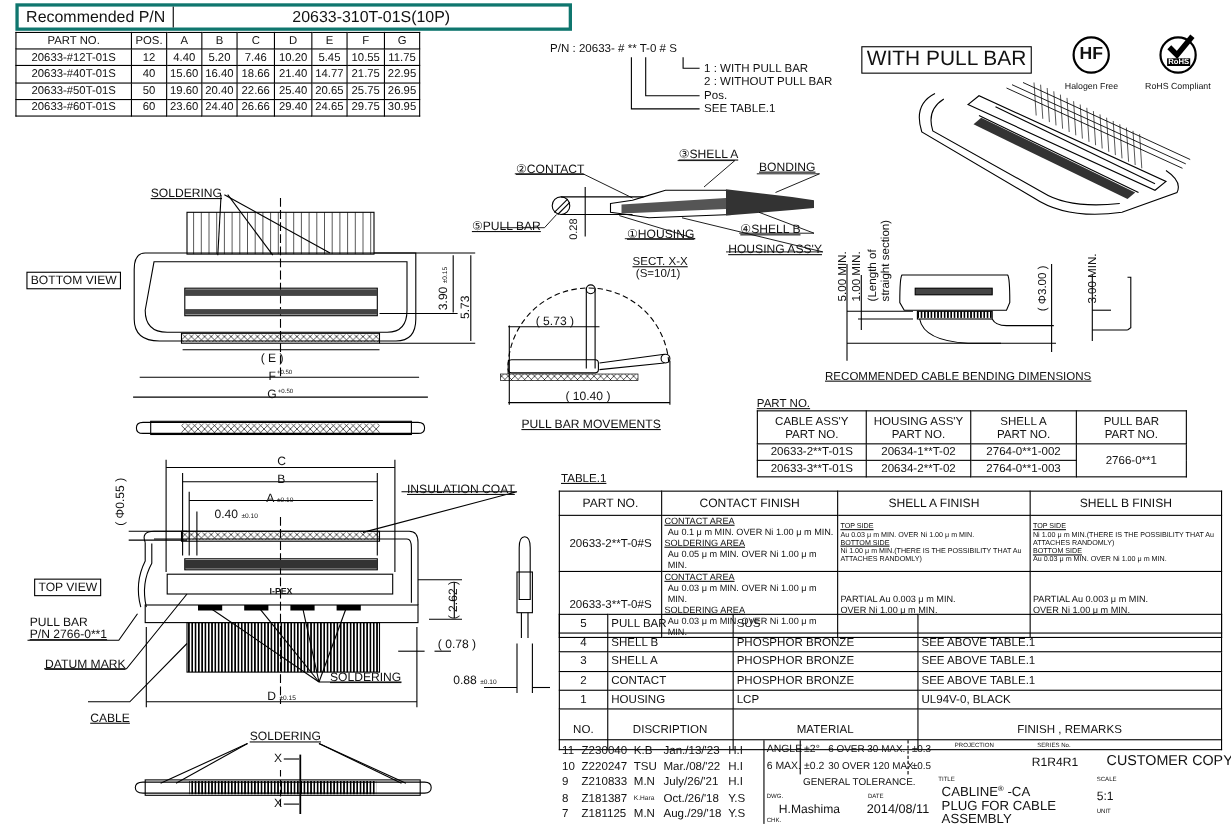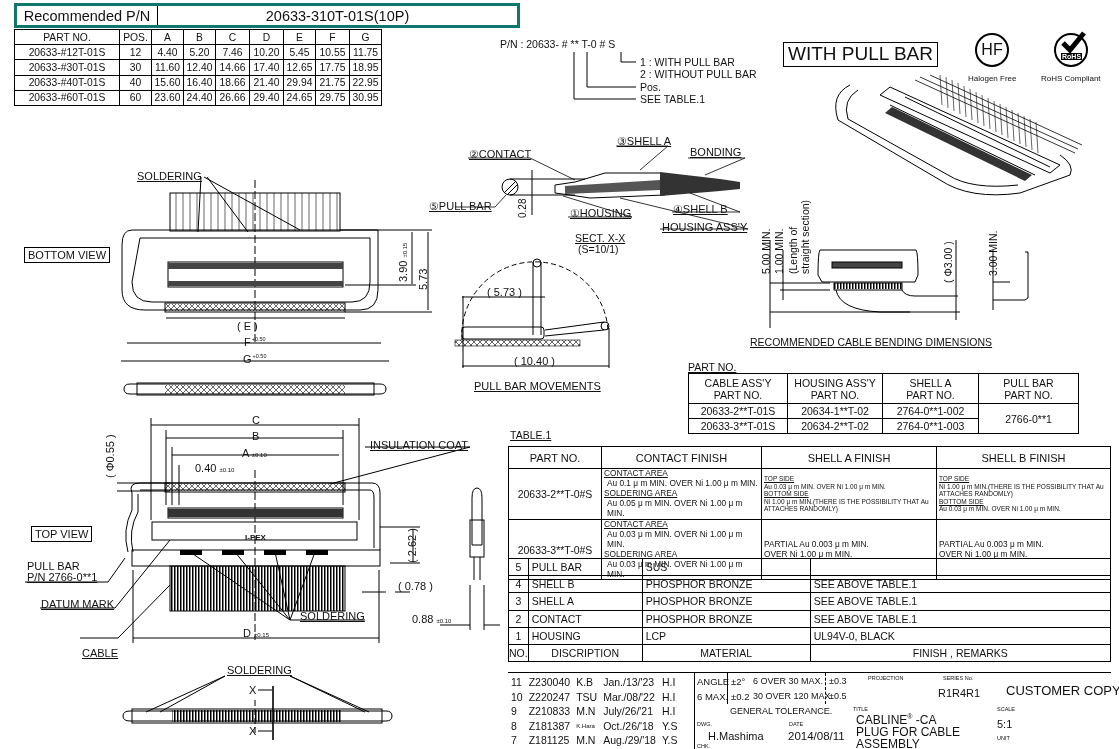--- a/index.html
+++ b/index.html
@@ -61,40 +61,40 @@
         <td>12</td>
         <td>4.40</td>
         <td>5.20</td>
         <td>7.46</td>
         <td>10.20</td>
         <td>5.45</td>
         <td>10.55</td>
         <td>11.75</td>
       </tr>
   <tr>
-        <td>20633-#30T-01S</td>
-        <td>30</td>
-        <td>11.60</td>
-        <td>12.40</td>
-        <td>14.66</td>
-        <td>17.40</td>
-        <td>12.65</td>
-        <td>17.75</td>
-        <td>18.95</td>
-      </tr>
-  <tr>
         <td>20633-#40T-01S</td>
         <td>40</td>
         <td>15.60</td>
         <td>16.40</td>
         <td>18.66</td>
         <td>21.40</td>
-        <td>29.94</td>
+        <td>14.77</td>
         <td>21.75</td>
         <td>22.95</td>
+      </tr>
+  <tr>
+        <td>20633-#50T-01S</td>
+        <td>50</td>
+        <td>19.60</td>
+        <td>20.40</td>
+        <td>22.66</td>
+        <td>25.40</td>
+        <td>20.65</td>
+        <td>25.75</td>
+        <td>26.95</td>
       </tr>
   <tr>
         <td>20633-#60T-01S</td>
         <td>60</td>
         <td>23.60</td>
         <td>24.40</td>
         <td>26.66</td>
         <td>29.40</td>
         <td>24.65</td>
         <td>29.75</td>
@@ -108,21 +108,21 @@
   <polyline points="574,52 574,99 636,99" fill="none" stroke="#000" stroke-width="1"></polyline>
   <polyline points="587,52 587,87 636,87" fill="none" stroke="#000" stroke-width="1"></polyline>
   <polyline points="621,52 621,62 636,62" fill="none" stroke="#000" stroke-width="1"></polyline>
 </svg>
 <div class="t" style="left:640px;top:57px;font-size:10.5px">1 : WITH PULL BAR</div>
 <div class="t" style="left:640px;top:69px;font-size:10.5px">2 : WITHOUT PULL BAR</div>
 <div class="t" style="left:640px;top:82px;font-size:10.5px">Pos.</div>
 <div class="t" style="left:640px;top:94px;font-size:10.5px">SEE TABLE.1</div>
 
 <div class="abs" style="left:783px;top:42px;border:1.5px solid #000;padding:1px 4px;font-size:19px;line-height:1.1">WITH PULL BAR</div>
-<div class="abs" style="left:975px;top:33px;width:34px;height:34px;border:2.5px solid #000;border-radius:50%;display:flex;align-items:center;justify-content:center;font-weight:normal;font-size:16px">HF</div>
+<div class="abs" style="left:975px;top:33px;width:34px;height:34px;border:2.5px solid #000;border-radius:50%;display:flex;align-items:center;justify-content:center;font-weight:bold;font-size:16px">HF</div>
 <div class="t" style="left:968px;top:75px;font-size:8px">Halogen Free</div>
 <div class="abs" style="left:1054px;top:33px;width:34px;height:34px;border:2px solid #000;border-radius:50%">
   <svg style="left:4px;top:-4px" width="28" height="26">
       <path d="M3,12 L10,19 L24,2" fill="none" stroke="#000" stroke-width="5"></path>
     </svg>
   <div class="t" style="left:5px;top:18px;font-size:7px;font-weight:bold;background:#000;color:#fff;padding:0 1px">RoHS</div>
 </div>
 <div class="t" style="left:1041px;top:75px;font-size:8px">RoHS Compliant</div>
 
 <svg style="left:820px;top:75px" width="270" height="125">
@@ -510,21 +510,21 @@
         <td>PHOSPHOR BRONZE</td>
         <td>SEE ABOVE TABLE.1</td>
       </tr>
   <tr>
         <td style="text-align:center">1</td>
         <td>HOUSING</td>
         <td>LCP</td>
         <td>UL94V-0, BLACK</td>
       </tr>
   <tr>
-        <td style="text-align:center;padding:0">NO.</td>
+        <td style="text-align:center;padding:12px">NO.</td>
         <td style="text-align:center">DISCRIPTION</td>
         <td style="text-align:center">MATERIAL</td>
         <td style="text-align:center">FINISH , REMARKS</td>
       </tr>
 </tbody>
   </table>
 
 <div class="abs" style="left:508px;top:672px;width:603px;border-top:1px solid #000"></div>
 <table id="rev" class="abs">
   <tbody>

